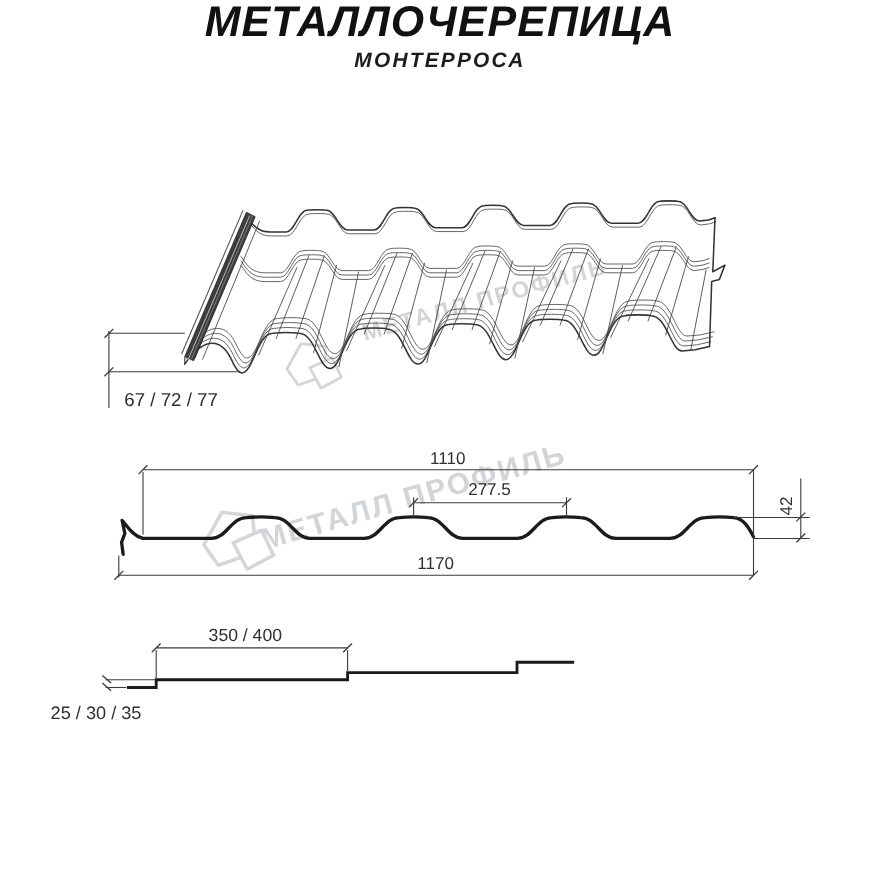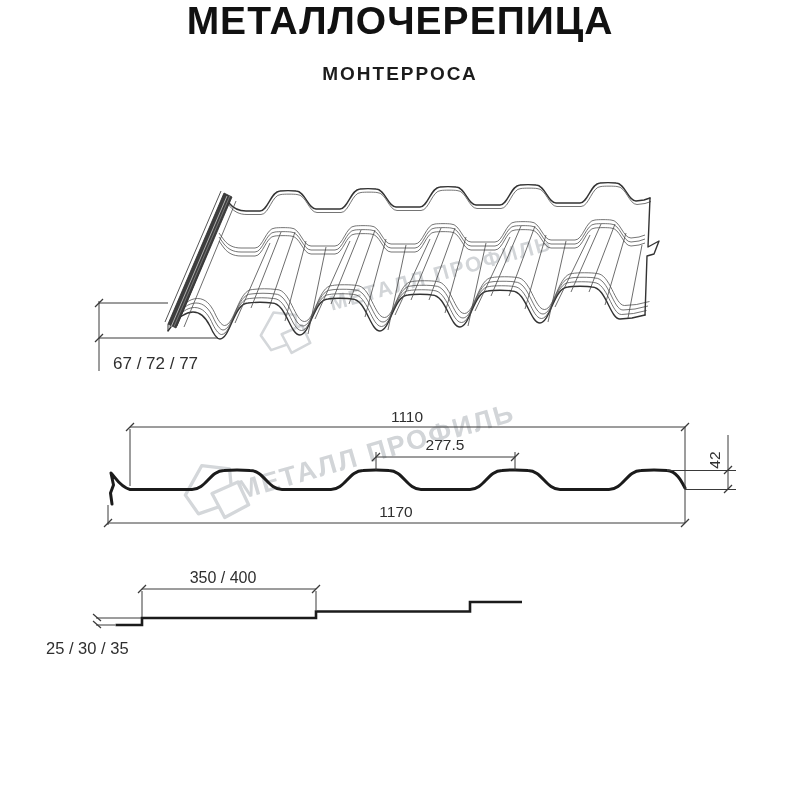--- a/index.html
+++ b/index.html
@@ -1,21 +1,21 @@
 <!DOCTYPE html>
 <html><head>
 <meta charset="utf-8">
 <style>
   html,body{margin:0;padding:0;}
   body{width:800px;height:800px;background:#ffffff;position:relative;overflow:hidden;
        font-family:"Liberation Sans", sans-serif;}
   .page{position:absolute;inset:0;background:#fff;}
-  .hdr{position:absolute;left:0;right:0;top:62;text-align:center;}
+  .hdr{position:absolute;left:0;right:0;top:62;text-align:center;font-style:italic;}
   .hdr h1{margin:0;font-size:39px;font-weight:bold;letter-spacing:1px;color:#111;line-height:1.1;}
-  .hdr .sub{margin-top:20px;font-size:19px;font-weight:600;letter-spacing:2px;color:#1c1c1c;}
+  .hdr .sub{margin-top:2px;font-size:19px;font-weight:600;letter-spacing:2px;color:#1c1c1c;}
   .fig{position:absolute;}
   .wm{position:absolute;white-space:nowrap;font-weight:bold;color:#d2d5d8;
       transform-origin:0 50%;user-select:none;}
   .wm1{left:330px;top:292px;font-size:21px;letter-spacing:2px;transform:rotate(-15.5deg);}
   .wm2{left:238px;top:476px;font-size:27px;letter-spacing:2px;transform:rotate(-16deg);}
   .logo{position:absolute;}
   svg text{font-family:"Liberation Sans", sans-serif;fill:#2f2f2f;}
   svg .dim{stroke:#3a3a3a;stroke-width:1;fill:none;}
   svg .tick{stroke:#3a3a3a;stroke-width:1.2;fill:none;}
   svg .thin{stroke:#474747;stroke-width:0.8;fill:none;}

